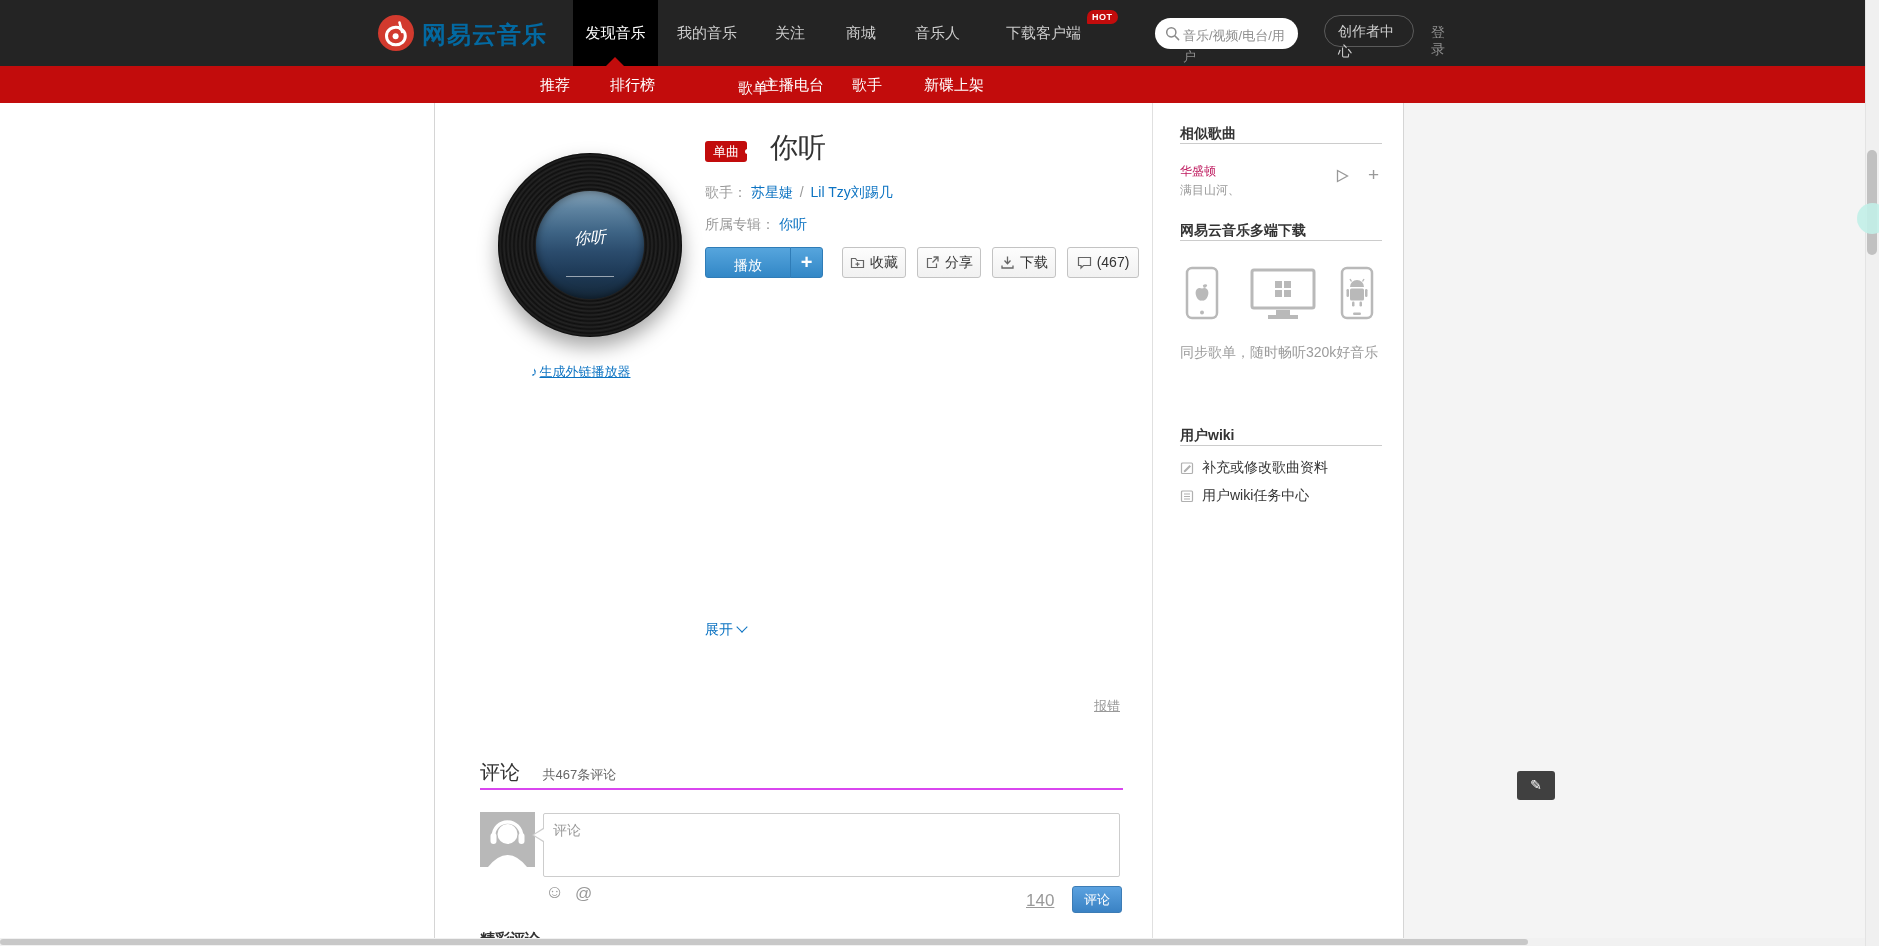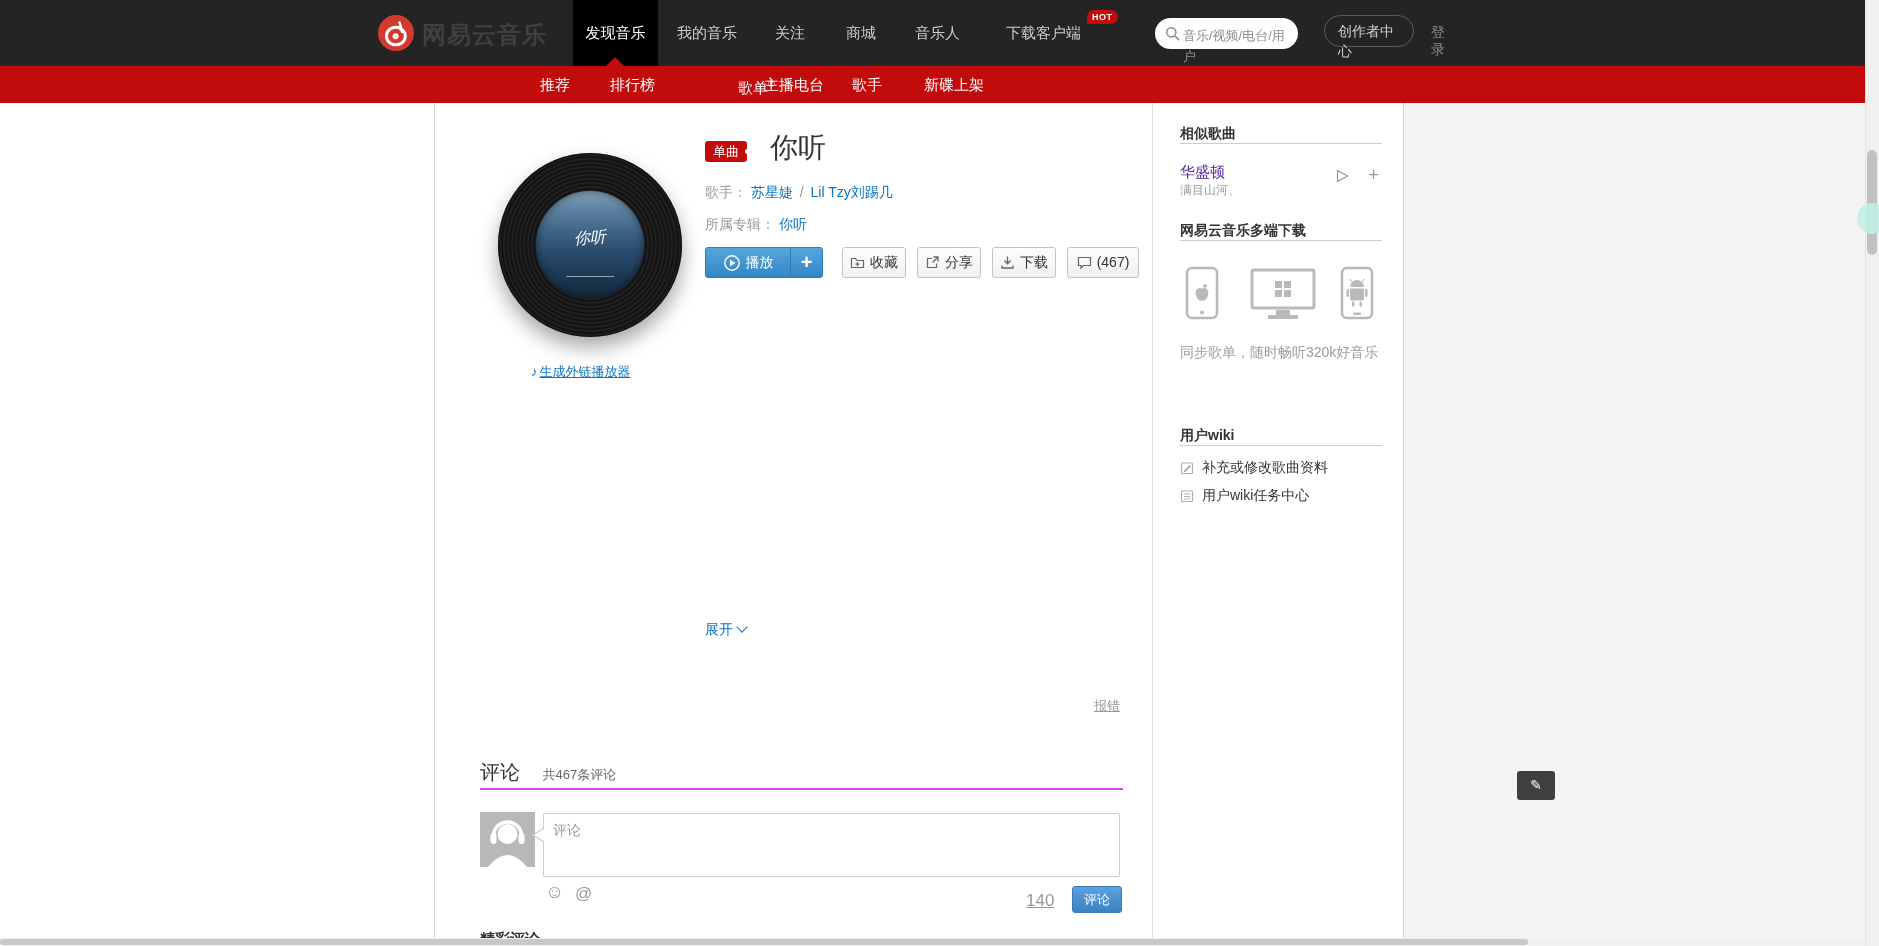--- a/index.html
+++ b/index.html
@@ -3,21 +3,21 @@
 <meta charset="utf-8">
 <style>
   html,body{margin:0;padding:0;background:#fff;}
   body{font-family:"Liberation Sans","DejaVu Sans",sans-serif;-webkit-font-smoothing:antialiased;}
   #stage{position:relative;width:1879px;height:946px;overflow:hidden;background:#ffffff;}
   .abs{position:absolute;}
 
   
   .topnav{left:0;top:0;width:1879px;height:66px;background:#242424;}
   .logo-circle{left:378px;top:15px;width:36px;height:36px;border-radius:50%;background:#d23a2e;}
-  .brand-text{left:422px;top:19px;font-size:24px;font-weight:bold;color:#404040;letter-spacing:1px;}
+  .brand-text{left:422px;top:19px;font-size:24px;font-weight:bold;color:#0369a1;letter-spacing:1px;}
   .nav-item{top:0;height:66px;line-height:66px;font-size:15px;color:#cccccc;cursor:pointer;}
   .nav-item.active{background:#000;color:#fff;text-align:center;}
   .hot-badge{left:1087px;top:10px;background:#c20c0c;color:#fff;font-size:9px;font-weight:bold;
              padding:2px 5px;border-radius:7px 7px 7px 1px;letter-spacing:.5px;}
   .search-pill{left:1155px;top:18px;width:143px;height:31px;background:#fff;border-radius:16px;}
   .search-placeholder{left:1183px;top:25px;width:112px;font-size:13px;line-height:21px;color:#8f8f8f;}
   .creator-pill{left:1324px;top:15px;width:88px;height:30px;border:1px solid #5b5b5b;border-radius:16px;}
   .creator-text{left:1338px;top:21px;width:62px;font-size:14px;line-height:20px;color:#cfcfcf;}
   .login-link{left:1431px;top:24px;width:16px;font-size:14px;line-height:17px;color:#8f8f8f;cursor:pointer;}
 
@@ -51,21 +51,21 @@
   .song-badge{left:705px;top:141px;height:21px;line-height:21px;background:#c20c0c;color:#fff;
               font-size:13px;padding:0 8px;border-radius:3px;}
   .song-badge .tail{position:absolute;right:-7px;top:3px;width:15px;height:15px;background:#c20c0c;
               transform:rotate(45deg);border-radius:2px;z-index:-1;}
   .song-badge .dot{position:absolute;right:-3px;top:8px;width:5px;height:5px;background:#fff;border-radius:50%;}
   .song-title{left:770px;top:129px;font-size:28px;color:#333;}
   .meta-row{font-size:14px;color:#999;}
   .meta-row a{color:#0c73c2;text-decoration:none;cursor:pointer;}
   .btn{position:absolute;top:247px;height:29px;line-height:29px;border-radius:3px;font-size:14px;
        display:flex;align-items:center;justify-content:center;gap:5px;cursor:pointer;box-sizing:content-box;}
-  .btn.blue{background:linear-gradient(#56a5dd,#3287c6);border:1px solid #2f7cb7;color:#fff;}
+  .btn.blue{background:linear-gradient(#56a5dd,#3287c6);border:1px solid #2f7cb7;color:#fff;flex-direction:column;}
   .btn.gray{background:linear-gradient(#fdfdfd,#f1f1f1);border:1px solid #c3c3c3;color:#333;}
   .btn-play{left:705px;width:84px;border-radius:3px 0 0 3px;}
   .btn-plus{left:790px;width:31px;border-radius:0 3px 3px 0;border-left:1px solid #2a72a8;
             font-size:20px;font-weight:bold;}
   .btn-fav{left:842px;width:62px;}
   .btn-share{left:917px;width:62px;}
   .btn-dl{left:992px;width:62px;}
   .btn-cmt{left:1067px;width:70px;}
 
   
@@ -91,21 +91,21 @@
   .at-icon{left:575px;top:884px;font-size:17px;color:#999;cursor:pointer;line-height:20px;}
   .char-counter{left:1026px;top:891px;font-size:17px;color:#999;text-decoration:underline;}
   .cmt-submit{left:1072px;top:886px;width:48px;height:25px;background:linear-gradient(#5ba2e0,#3a82c4);
            border:1px solid #3c7cb5;border-radius:3px;color:#fff;font-size:13px;text-align:center;
            line-height:25px;cursor:pointer;}
   .hot-cmt-title{left:480px;top:930px;font-size:15px;font-weight:bold;color:#333;}
 
   
   .sb-title{left:1180px;width:202px;font-size:14px;font-weight:bold;color:#333;
             border-bottom:1px solid #ccc;}
-  .sb-song-name{left:1180px;top:163px;font-size:15px;color:#4c1d95;cursor:pointer;font-family:Liberation Serif, serif;}
+  .sb-song-name{left:1180px;top:163px;font-size:12px;color:#be185d;cursor:pointer;font-family:Liberation Serif, serif;}
   .sb-song-artist{left:1180px;top:182px;font-size:12px;color:#999;}
   .sb-play-icon{left:1336px;top:169px;cursor:pointer;}
   .sb-add-icon{left:1368px;top:164px;font-size:19px;color:#999;cursor:pointer;font-weight:300;}
   .sb-desc{left:1180px;top:341px;width:208px;font-size:14px;color:#9b9b9b;line-height:22px;}
   .wiki-item{left:1180px;font-size:14px;color:#333;cursor:pointer;display:flex;align-items:center;gap:8px;}
 
   
   .vscroll-track{left:1865px;top:0;width:14px;height:946px;background:#f0f0f0;border-left:1px solid #e3e3e3;z-index:50;}
   .vscroll-thumb{left:1867px;top:150px;width:10px;height:105px;background:#c1c1c1;border-radius:5px;z-index:51;}
   .scroll-dot{left:1857px;top:203px;width:31px;height:31px;border-radius:50%;background:#c2efe8;opacity:.9;z-index:52;}

